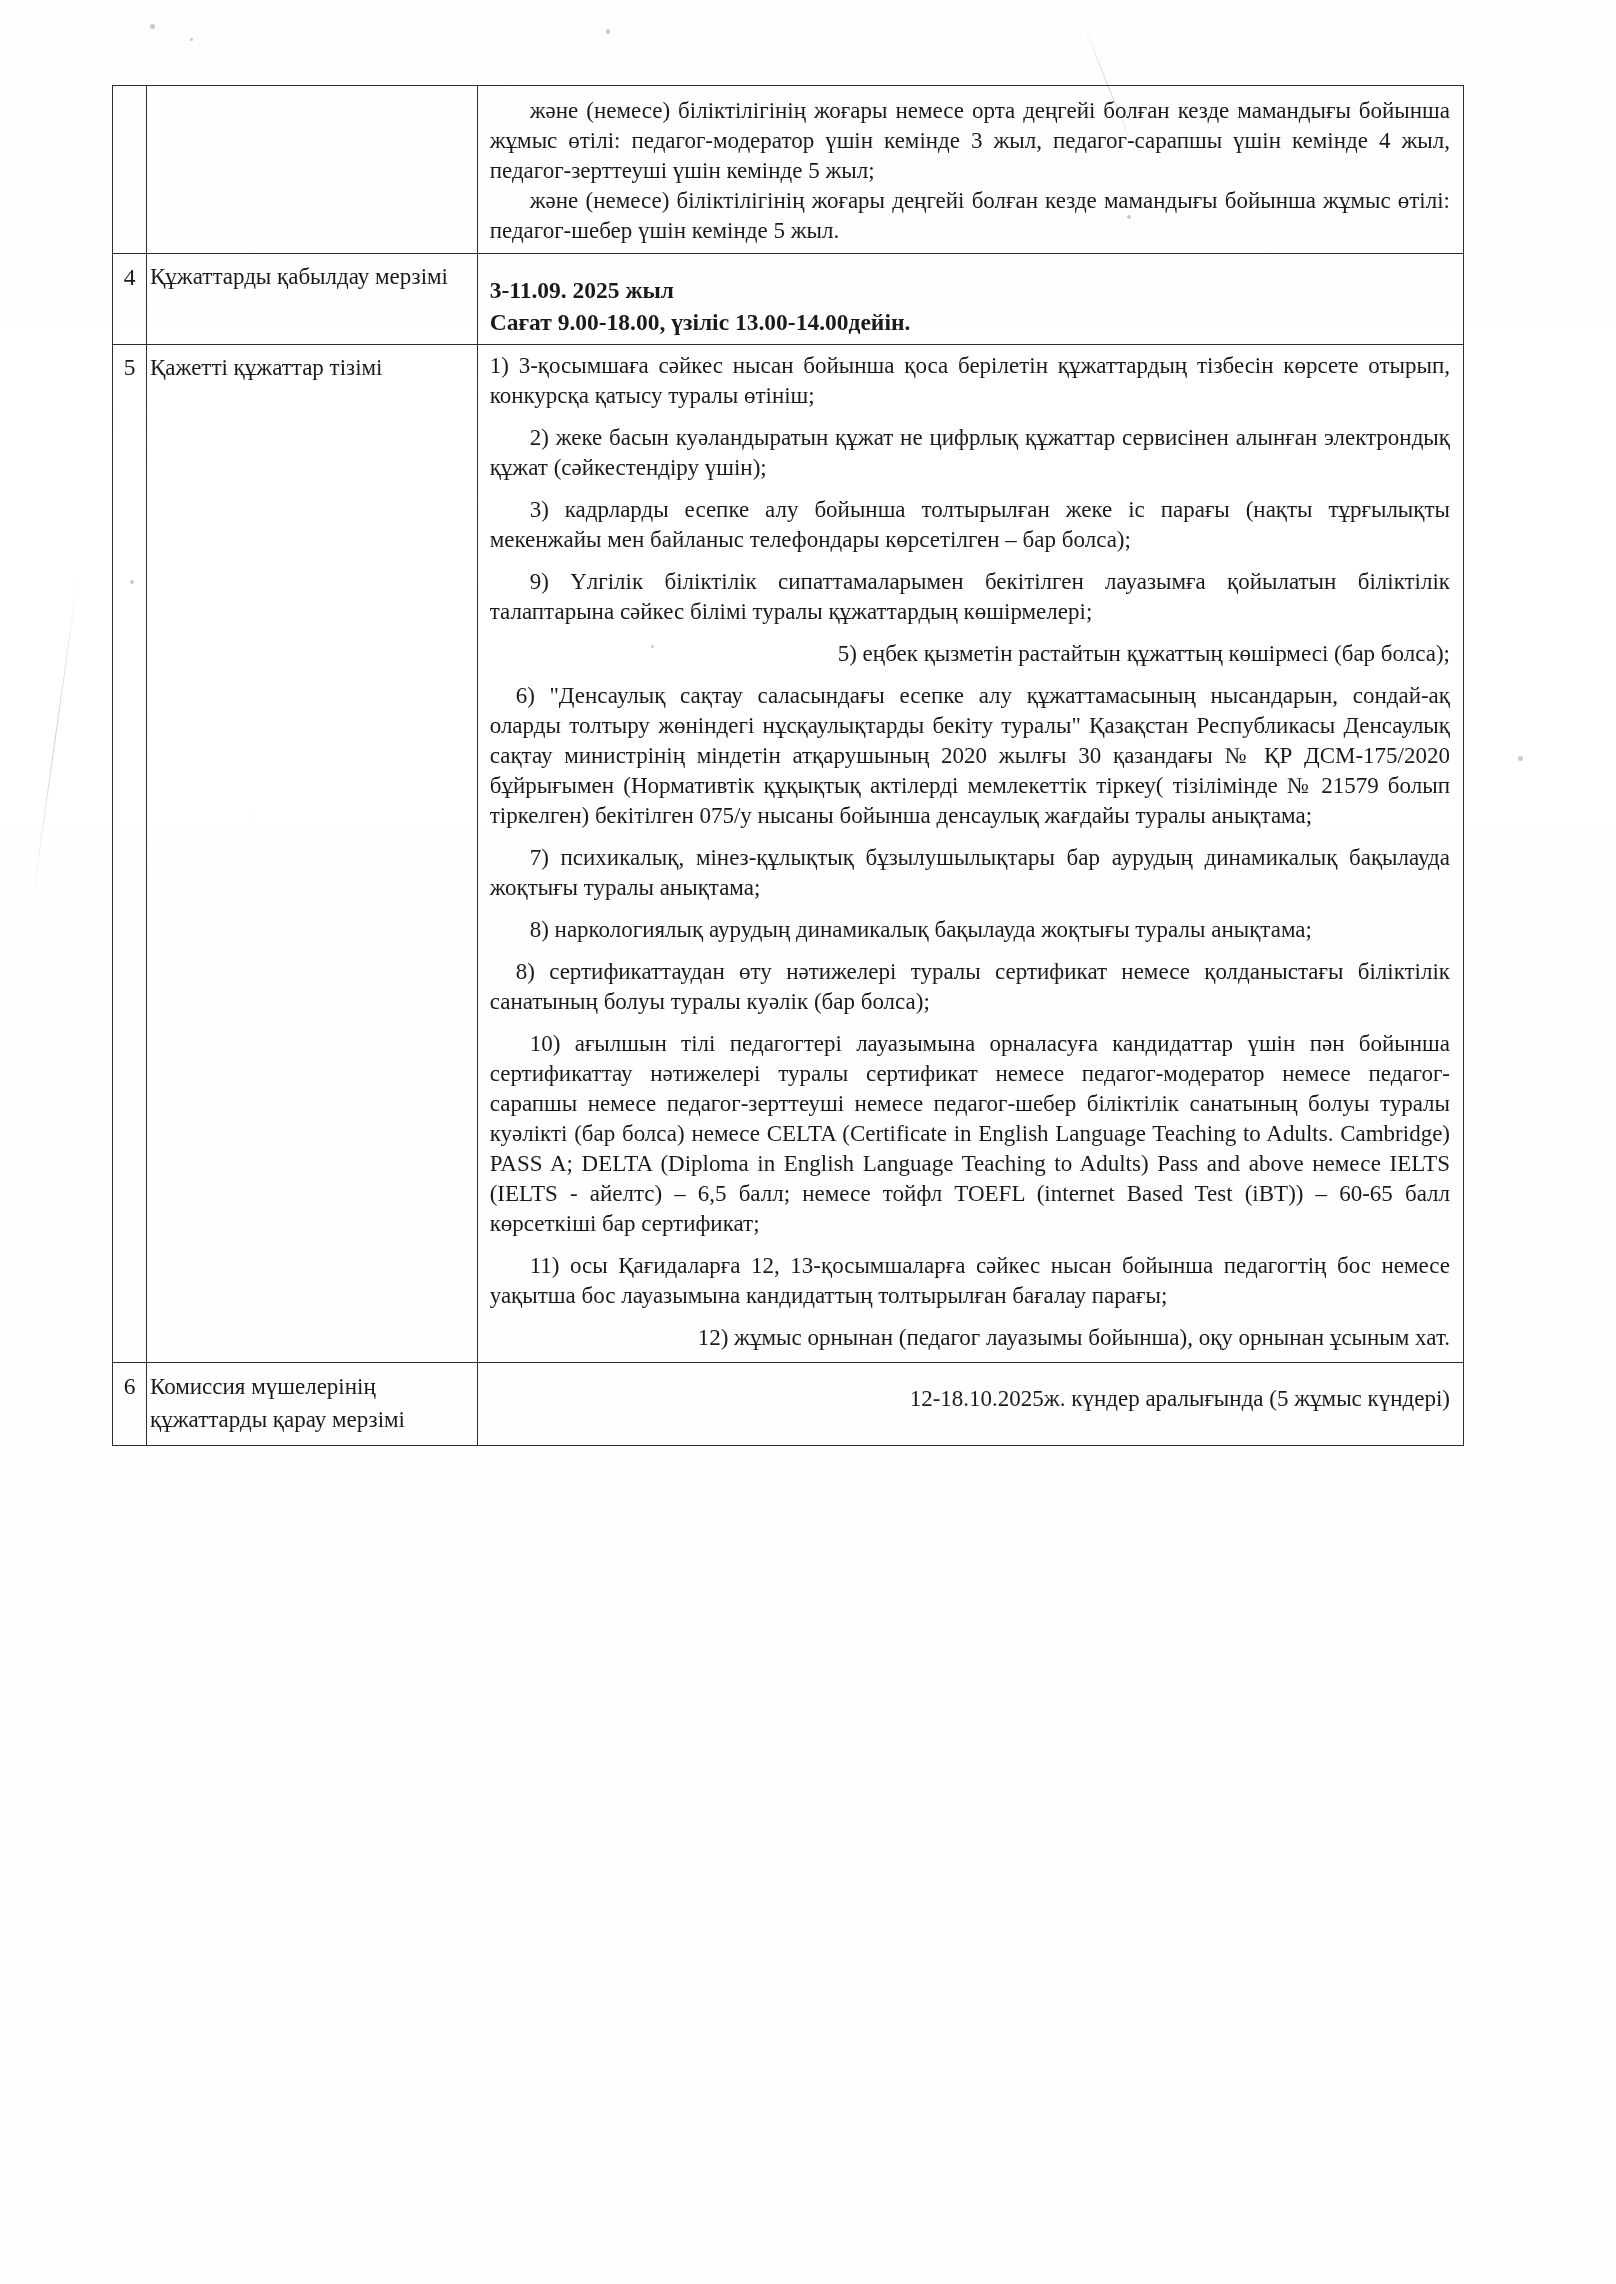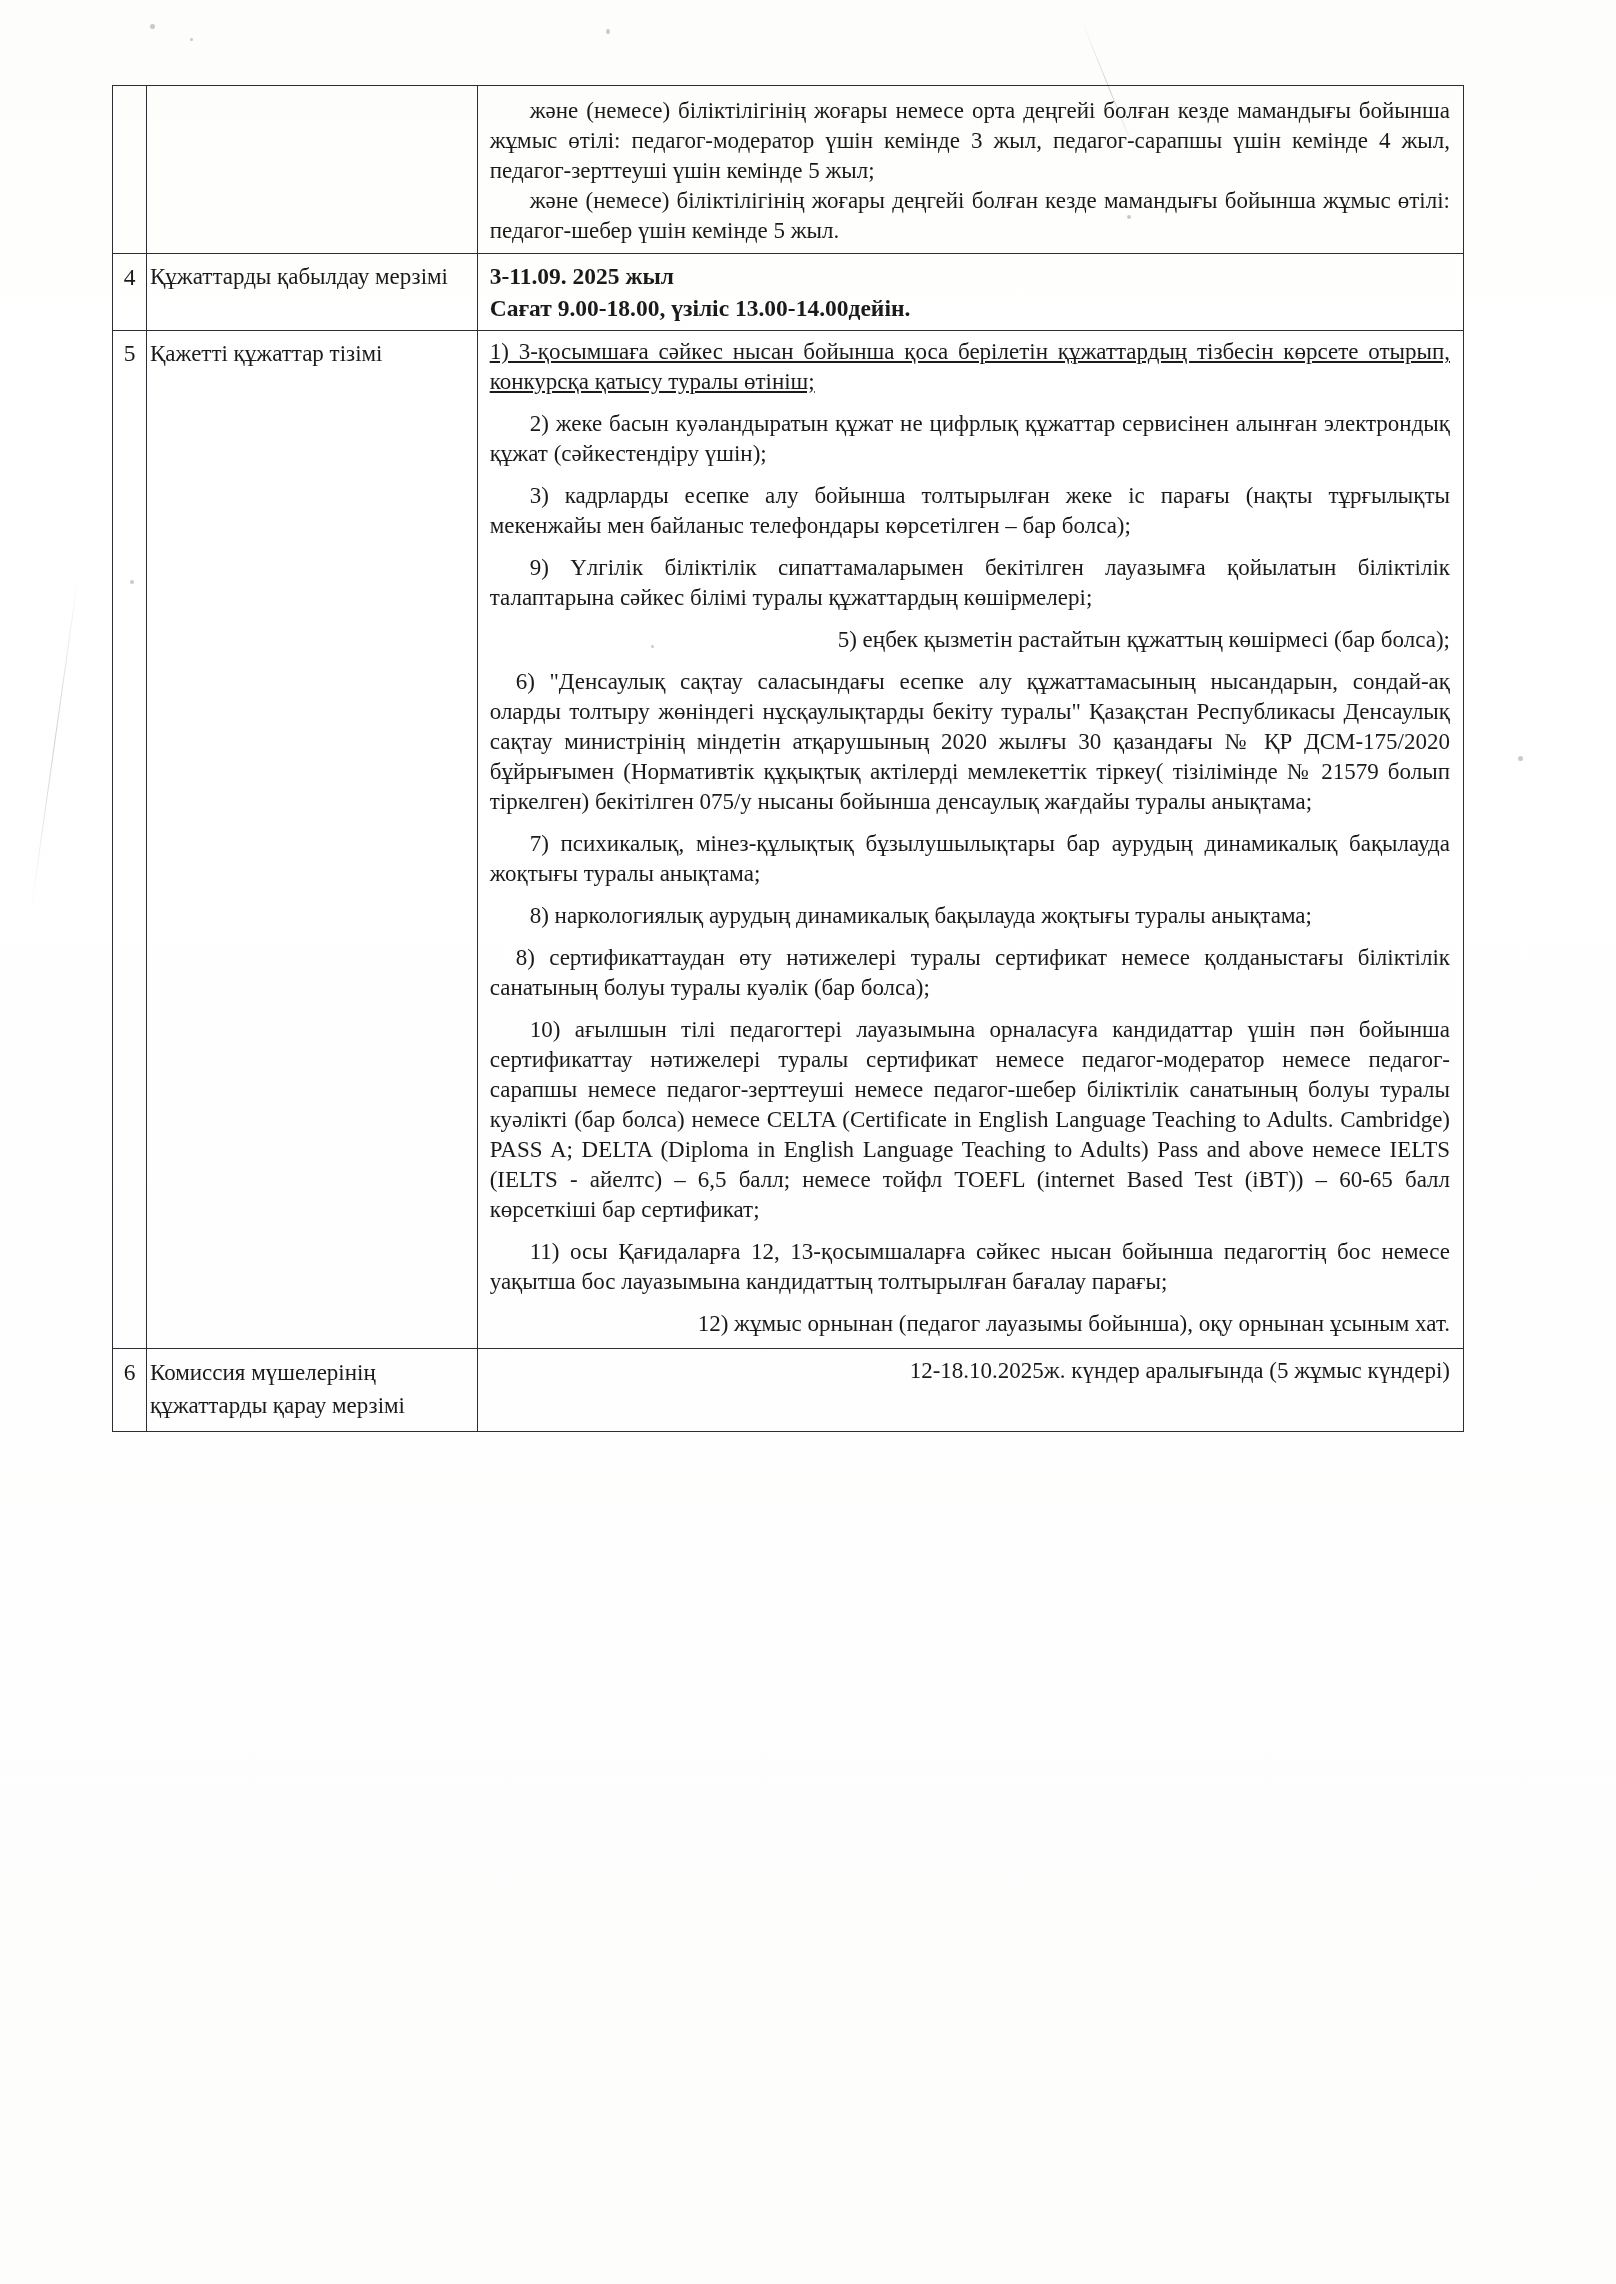--- a/index.html
+++ b/index.html
@@ -76,35 +76,35 @@
   
   .p {
     margin: 0;
     text-align: justify;
     text-justify: inter-word;
     text-indent: 40px;
     font-size: 23px;
     line-height: 1.305;
     hyphens: none;
   }
-  .p.noindent { text-indent: 0; text-decoration: underline; }
+  .p.noindent { text-indent: 0; }
   .p.small-indent { text-indent: 26px; }
   .p.flushleft { text-align: right; text-indent: 0; }
 
   .bold-line {
     margin: 0;
     font-weight: bold;
     font-size: 23.5px;
     line-height: 1.35;
     text-indent: 0;
     text-align: left;
   }
 
   
-  .cell-body.tight { padding-top: 7px; padding-bottom: 5.2px; }
+  .cell-body.tight { padding-top: 21px; padding-bottom: 5.2px; }
 
   
   .cell-body.cont { padding-top: 10.4px; padding-bottom: 6.5px; font-family: Liberation Serif, serif; }
 
   .list-wrap > .p + .p { margin-top: 12px; }
 </style>
 </head>
 <body>
 
 <div class="page-scan"></div>

